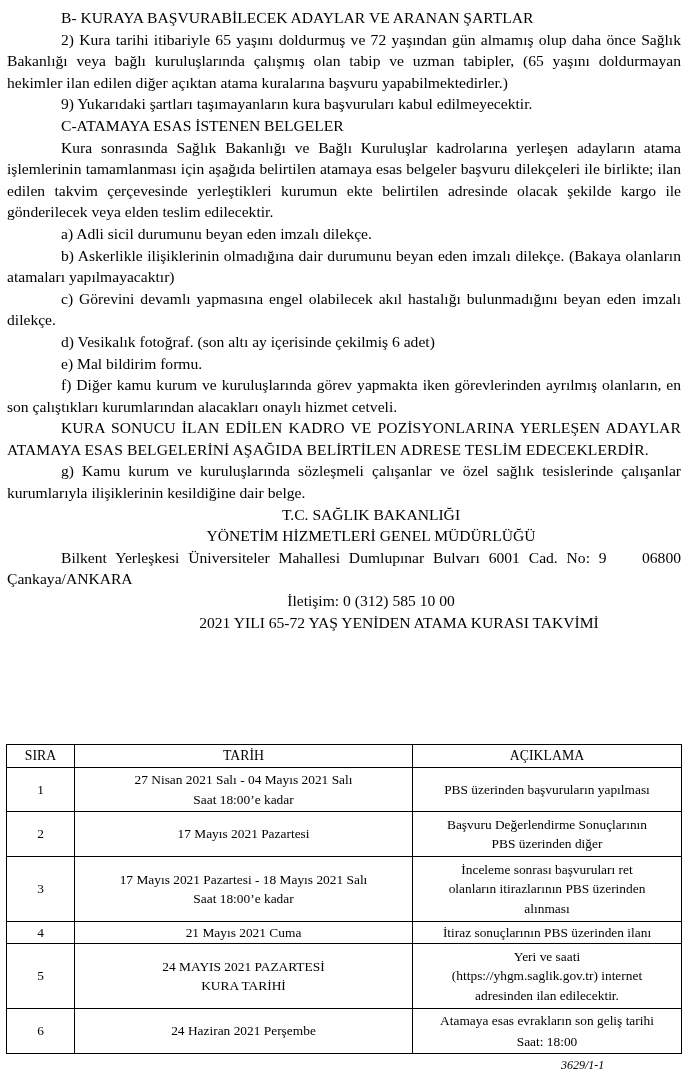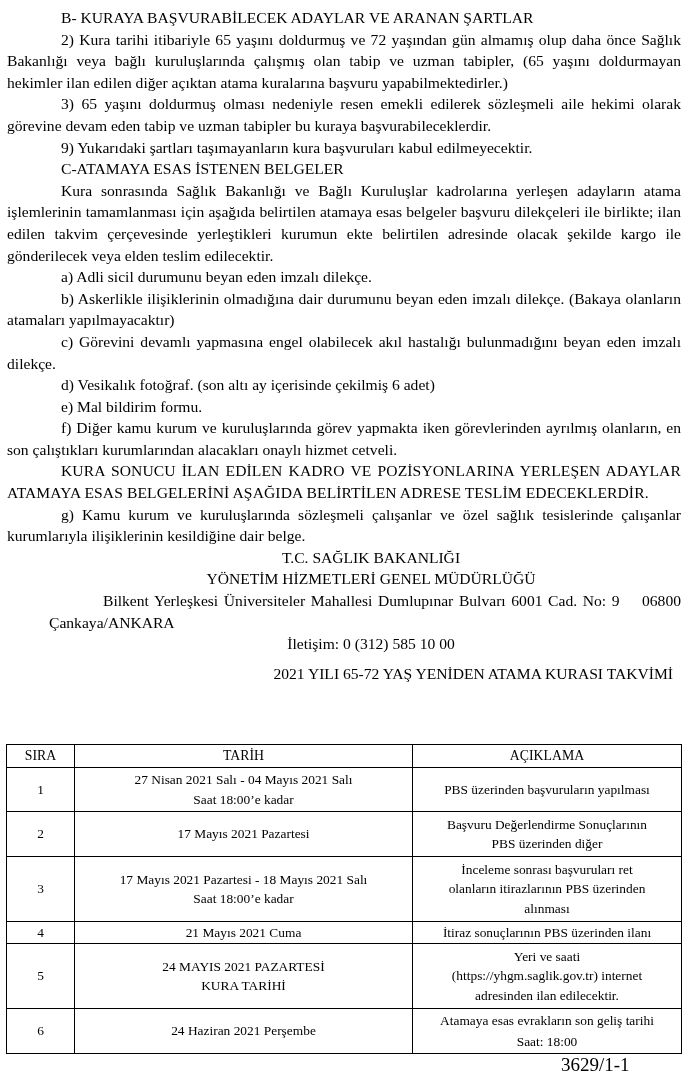--- a/index.html
+++ b/index.html
@@ -28,24 +28,24 @@
     text-align: justify;
     text-indent: 54px;
   }
   .para.caps {
     letter-spacing: 0.1px;
   }
   .para.left {
     text-align: center;
   }
   .table-title {
-    margin: 8px;
+    margin: 0;
     font-size: 15.6px;
     line-height: 21px;
-    text-align: right;
+    text-align: center;
     padding-left: 110px;
   }
   table.schedule {
     position: absolute;
     left: 6px;
     top: 744px;
     width: 675px;
     border-collapse: collapse;
     font-size: 13.4px;
     line-height: 19.5px;
@@ -71,47 +71,47 @@
   tr.r3 td { height: 64px; }
   tr.r4 td { height: 21px; line-height: 19px; }
   tr.r5 td { height: 64px; }
   tr.r6 td { height: 44px; }
   .desc6 { line-height: 21px; }
   .cell-line { display: block; }
   .page-num {
     position: absolute;
     left: 561px;
     top: 1056px;
-    font-size: 19px;
+    font-size: 12px;
     line-height: 18px;
+    font-style: italic;
   }
 </style>
 </head>
 <body>
 
 <div class="page">
   <p class="para">B- KURAYA BAŞVURABİLECEK ADAYLAR VE ARANAN ŞARTLAR</p>
   <p class="para">2) Kura tarihi itibariyle 65 yaşını doldurmuş ve 72 yaşından gün almamış olup daha önce Sağlık Bakanlığı veya bağlı kuruluşlarında çalışmış olan tabip ve uzman tabipler, (65 yaşını doldurmayan hekimler ilan edilen diğer açıktan atama kuralarına başvuru yapabilmektedirler.)</p>
-  <p class="para">3) 65 yaşını doldurmuş olması nedeniyle resen emekli edilerek sözleşmeli aile hekimi olarak görevine devam eden tabip ve uzman tabipler bu kuraya başvurabileceklerdir.</p>
   <p class="para">9) Yukarıdaki şartları taşımayanların kura başvuruları kabul edilmeyecektir.</p>
 
   <p class="para">C-ATAMAYA ESAS İSTENEN BELGELER</p>
   <p class="para">Kura sonrasında Sağlık Bakanlığı ve Bağlı Kuruluşlar kadrolarına yerleşen adayların atama işlemlerinin tamamlanması için aşağıda belirtilen atamaya esas belgeler başvuru dilekçeleri ile birlikte; ilan edilen takvim çerçevesinde yerleştikleri kurumun ekte belirtilen adresinde olacak şekilde kargo ile gönderilecek veya elden teslim edilecektir.</p>
   <p class="para">a) Adli sicil durumunu beyan eden imzalı dilekçe.</p>
   <p class="para">b) Askerlikle ilişiklerinin olmadığına dair durumunu beyan eden imzalı dilekçe. (Bakaya olanların atamaları yapılmayacaktır)</p>
   <p class="para">c) Görevini devamlı yapmasına engel olabilecek akıl hastalığı bulunmadığını beyan eden imzalı dilekçe.</p>
   <p class="para">d) Vesikalık fotoğraf. (son altı ay içerisinde çekilmiş 6 adet)</p>
   <p class="para">e) Mal bildirim formu.</p>
   <p class="para">f) Diğer kamu kurum ve kuruluşlarında görev yapmakta iken görevlerinden ayrılmış olanların, en son çalıştıkları kurumlarından alacakları onaylı hizmet cetveli.</p>
   <p class="para caps">KURA SONUCU İLAN EDİLEN KADRO VE POZİSYONLARINA YERLEŞEN ADAYLAR ATAMAYA ESAS BELGELERİNİ AŞAĞIDA BELİRTİLEN ADRESE TESLİM EDECEKLERDİR.</p>
   <p class="para">g) Kamu kurum ve kuruluşlarında sözleşmeli çalışanlar ve özel sağlık tesislerinde çalışanlar kurumlarıyla ilişiklerinin kesildiğine dair belge.</p>
 
   <p class="para left">T.C. SAĞLIK BAKANLIĞI</p>
   <p class="para left">YÖNETİM HİZMETLERİ GENEL MÜDÜRLÜĞÜ</p>
-  <p class="para" style="white-space: pre-wrap; margin-left: 42px;">Bilkent Yerleşkesi Üniversiteler Mahallesi Dumlupınar Bulvarı 6001 Cad. No: 9    06800 Çankaya/ANKARA</p>
+  <p class="para" style="white-space: pre-wrap;">Bilkent Yerleşkesi Üniversiteler Mahallesi Dumlupınar Bulvarı 6001 Cad. No: 9    06800 Çankaya/ANKARA</p>
   <p class="para left">İletişim: 0 (312) 585 10 00</p>
 
   <p class="table-title">2021 YILI 65-72 YAŞ YENİDEN ATAMA KURASI TAKVİMİ</p>
 </div>
 
 <table class="schedule">
   <colgroup>
     <col class="c1">
       <col class="c2">
       <col class="c3">

